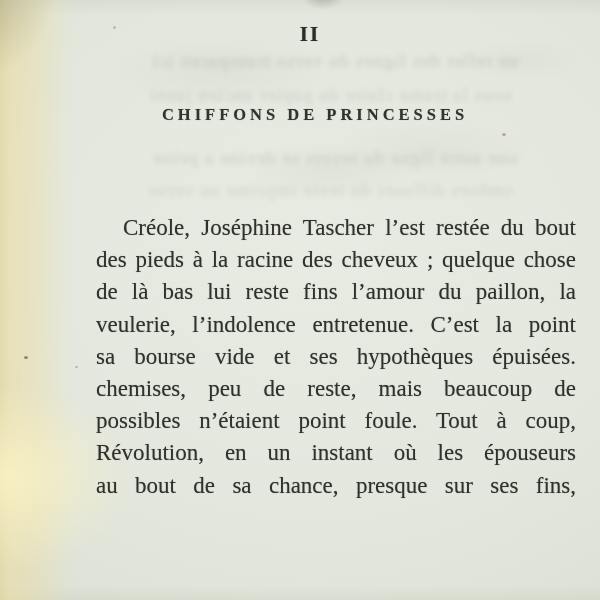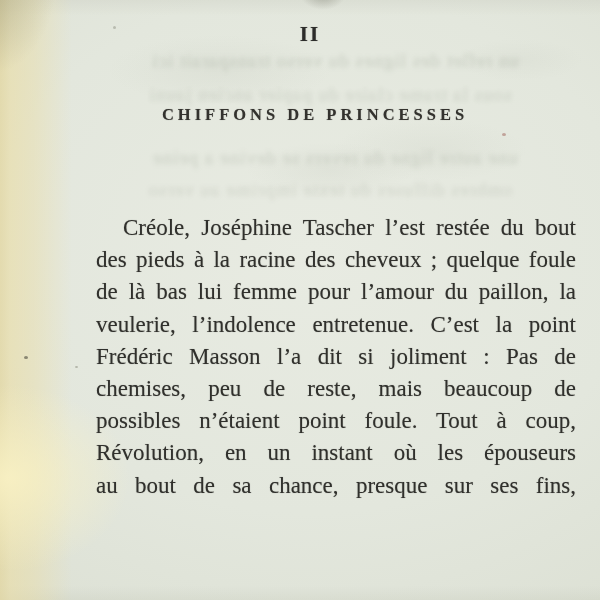--- a/index.html
+++ b/index.html
@@ -102,24 +102,24 @@
   <div class="ghost g2">sous la trame claire du papier ancien jauni</div>
   <div class="ghost g3">une autre ligne du revers se devine a peine</div>
   <div class="ghost g4">ombres diffuses du texte imprime au verso</div>
 
   <div class="chapter">II</div>
 
   <div class="heading">CHIFFONS DE PRINCESSES</div>
 
   <div class="body-block">
     <div class="line indent">Créole, Joséphine Tascher l’est restée du bout</div>
-    <div class="line">des pieds à la racine des cheveux ; quelque foule</div>
-    <div class="line">de là bas lui femme pour l’amour du paillon, la</div>
+    <div class="line">des pieds à la racine des cheveux ; quelque chose</div>
+    <div class="line">de là bas lui reste fins l’amour du paillon, la</div>
     <div class="line">veulerie, l’indolence entretenue. C’est la point</div>
-    <div class="line">Frédéric Masson l’a dit si joliment : Pas de</div>
+    <div class="line">sa bourse vide et ses hypothèques épuisées.</div>
     <div class="line">chemises, peu de reste, mais beaucoup de</div>
     <div class="line">possibles n’étaient point foule. Tout à coup,</div>
     <div class="line">Révolution, en un instant où les épouseurs</div>
     <div class="line">au bout de sa chance, presque sur ses fins,</div>
   </div>
 
   <div class="speck s1"></div>
   <div class="speck s2"></div>
   <div class="speck s3"></div>
   <div class="speck s4"></div>

